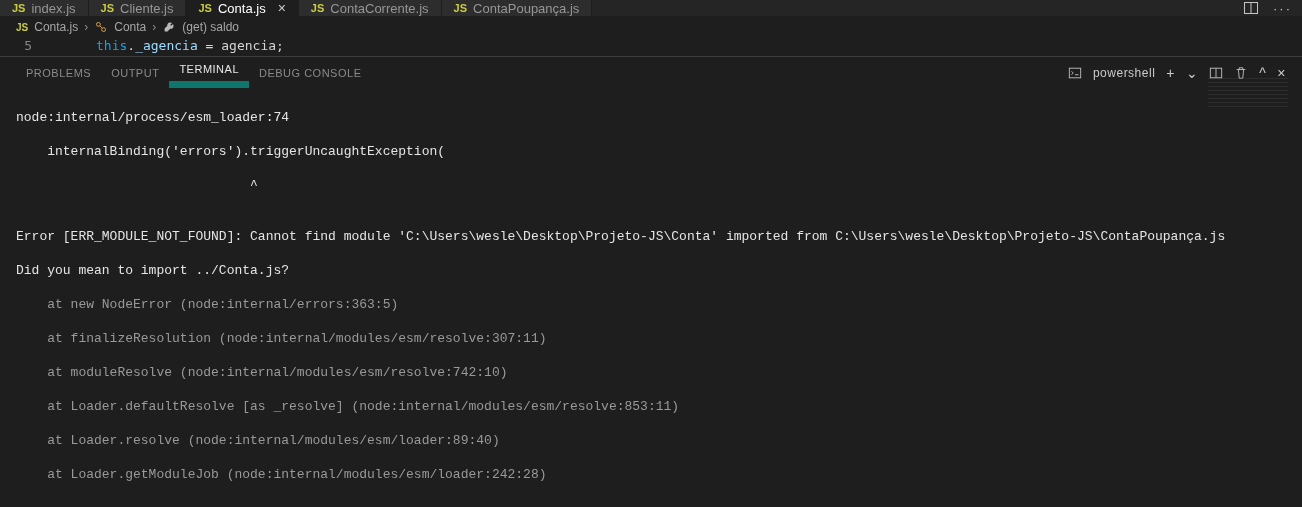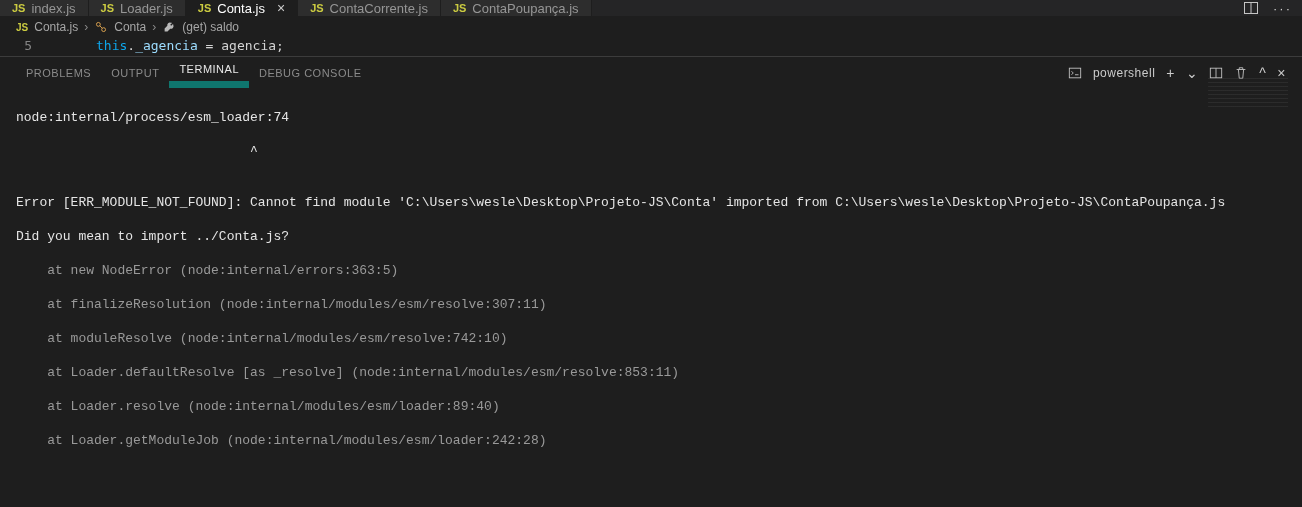--- a/index.html
+++ b/index.html
@@ -152,21 +152,21 @@
 </head>
 <body>
 
 <div class="tabs-row">
   <div class="tab">
     <span class="js-icon">JS</span>
     <span>index.js</span>
   </div>
   <div class="tab">
     <span class="js-icon">JS</span>
-    <span>Loader.js</span>
+    <span>Cliente.js</span>
   </div>
   <div class="tab active">
     <span class="js-icon">JS</span>
     <span>Conta.js</span>
     <span class="close">×</span>
   </div>
   <div class="tab">
     <span class="js-icon">JS</span>
     <span>ContaCorrente.js</span>
   </div>
@@ -242,20 +242,21 @@
             <path d="M3 4h10M6 4V2h4v2M5 4l1 10h4l1-10" fill="none" stroke="#c5c5c5"></path>
           </svg>
       </span>
       <span class="ico">^</span>
       <span class="ico">×</span>
     </div>
   </div>
 
   <div class="terminal">
 <div class="term-row white">node:internal/process/esm_loader:74</div>
+<div class="term-row white">    internalBinding('errors').triggerUncaughtException(</div>
 <div class="term-row white">                              ^</div>
 <div class="term-row"></div>
 <div class="term-row white">Error [ERR_MODULE_NOT_FOUND]: Cannot find module 'C:\Users\wesle\Desktop\Projeto-JS\Conta' imported from C:\Users\wesle\Desktop\Projeto-JS\ContaPoupança.js</div>
 <div class="term-row white">Did you mean to import ../Conta.js?</div>
 <div class="term-row dim">    at new NodeError (node:internal/errors:363:5)</div>
 <div class="term-row dim">    at finalizeResolution (node:internal/modules/esm/resolve:307:11)</div>
 <div class="term-row dim">    at moduleResolve (node:internal/modules/esm/resolve:742:10)</div>
 <div class="term-row dim">    at Loader.defaultResolve [as _resolve] (node:internal/modules/esm/resolve:853:11)</div>
 <div class="term-row dim">    at Loader.resolve (node:internal/modules/esm/loader:89:40)</div>
 <div class="term-row dim">    at Loader.getModuleJob (node:internal/modules/esm/loader:242:28)</div>

